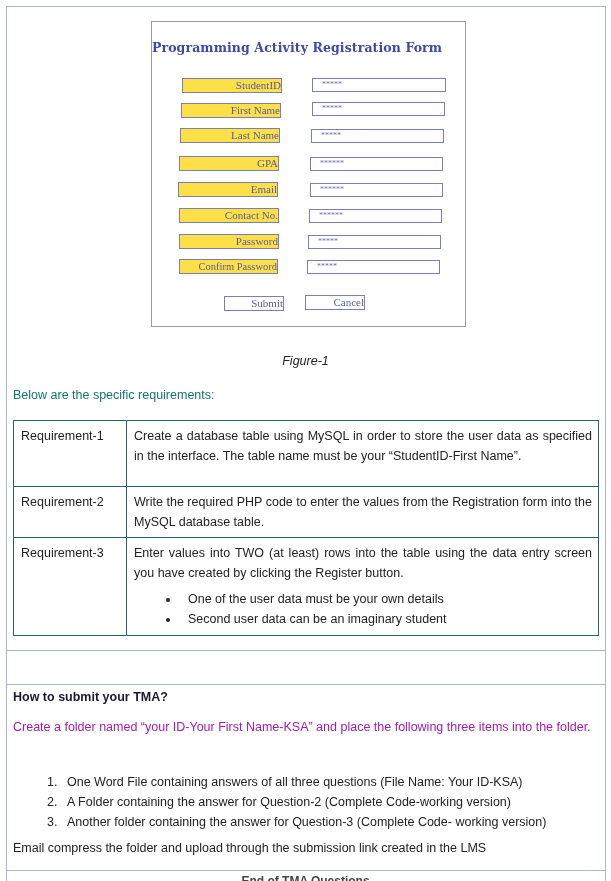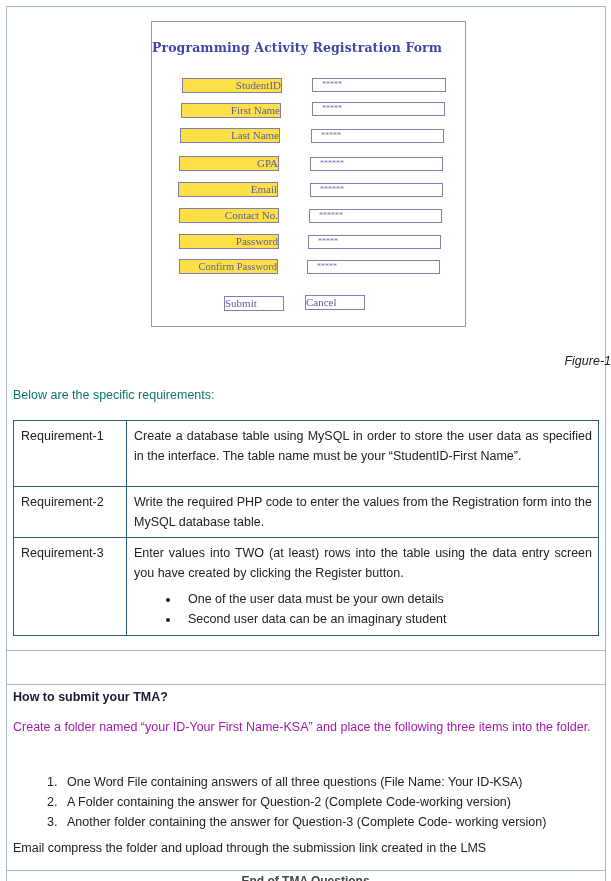--- a/index.html
+++ b/index.html
@@ -20,23 +20,23 @@
                 font-family: "DejaVu Serif", "Liberation Serif", serif; font-weight: bold;
                 font-size: 12.5px; color: #3f48a8; letter-spacing: 0.1px; }
   .f-label { position: absolute; height: 13px; border: 1px solid #7c7fb5;
              font-family: "Liberation Serif", "DejaVu Serif", serif; font-size: 11px;
              color: #5a5c9e; text-align: right; line-height: 13px; background: #fde047; }
   .f-input { position: absolute; height: 12px; border: 1px solid #7c7fb5;
              font-family: "Liberation Serif", serif; font-size: 8px; color: #6a6ca8;
              line-height: 12px; padding-left: 9px; box-sizing: content-box; background: #fff; }
   .f-btn { position: absolute; height: 13px; border: 1px solid #7c7fb5;
            font-family: "Liberation Serif", "DejaVu Serif", serif; font-size: 11px;
-           color: #5a5c9e; text-align: left; line-height: 13px; background: #fff; cursor: pointer; }
+           color: #5a5c9e; text-align: right; line-height: 13px; background: #fff; cursor: pointer; }
 
-  .caption { position: absolute; left: 0; width: 611px; top: 354px; text-align: right;
+  .caption { position: absolute; left: 0; width: 611px; top: 354px; text-align: center;
              font-style: italic; font-size: 12.5px; color: #222; }
   .intro { position: absolute; left: 13px; top: 388px; font-size: 12.5px; color: #0f766e; }
 
   table.req { position: absolute; left: 13px; top: 420px; width: 586px; border-collapse: collapse;
               font-size: 12.5px; color: #222; }
   table.req td { border: 1px solid #2c5c7c; vertical-align: top; padding: 5px 6px 0 7px; line-height: 20px; }
   table.req td.rname { width: 99px; }
   table.req td.rtext { text-align: justify; }
   .r1 td { height: 60px; }
   .r2 td { height: 45px; }

